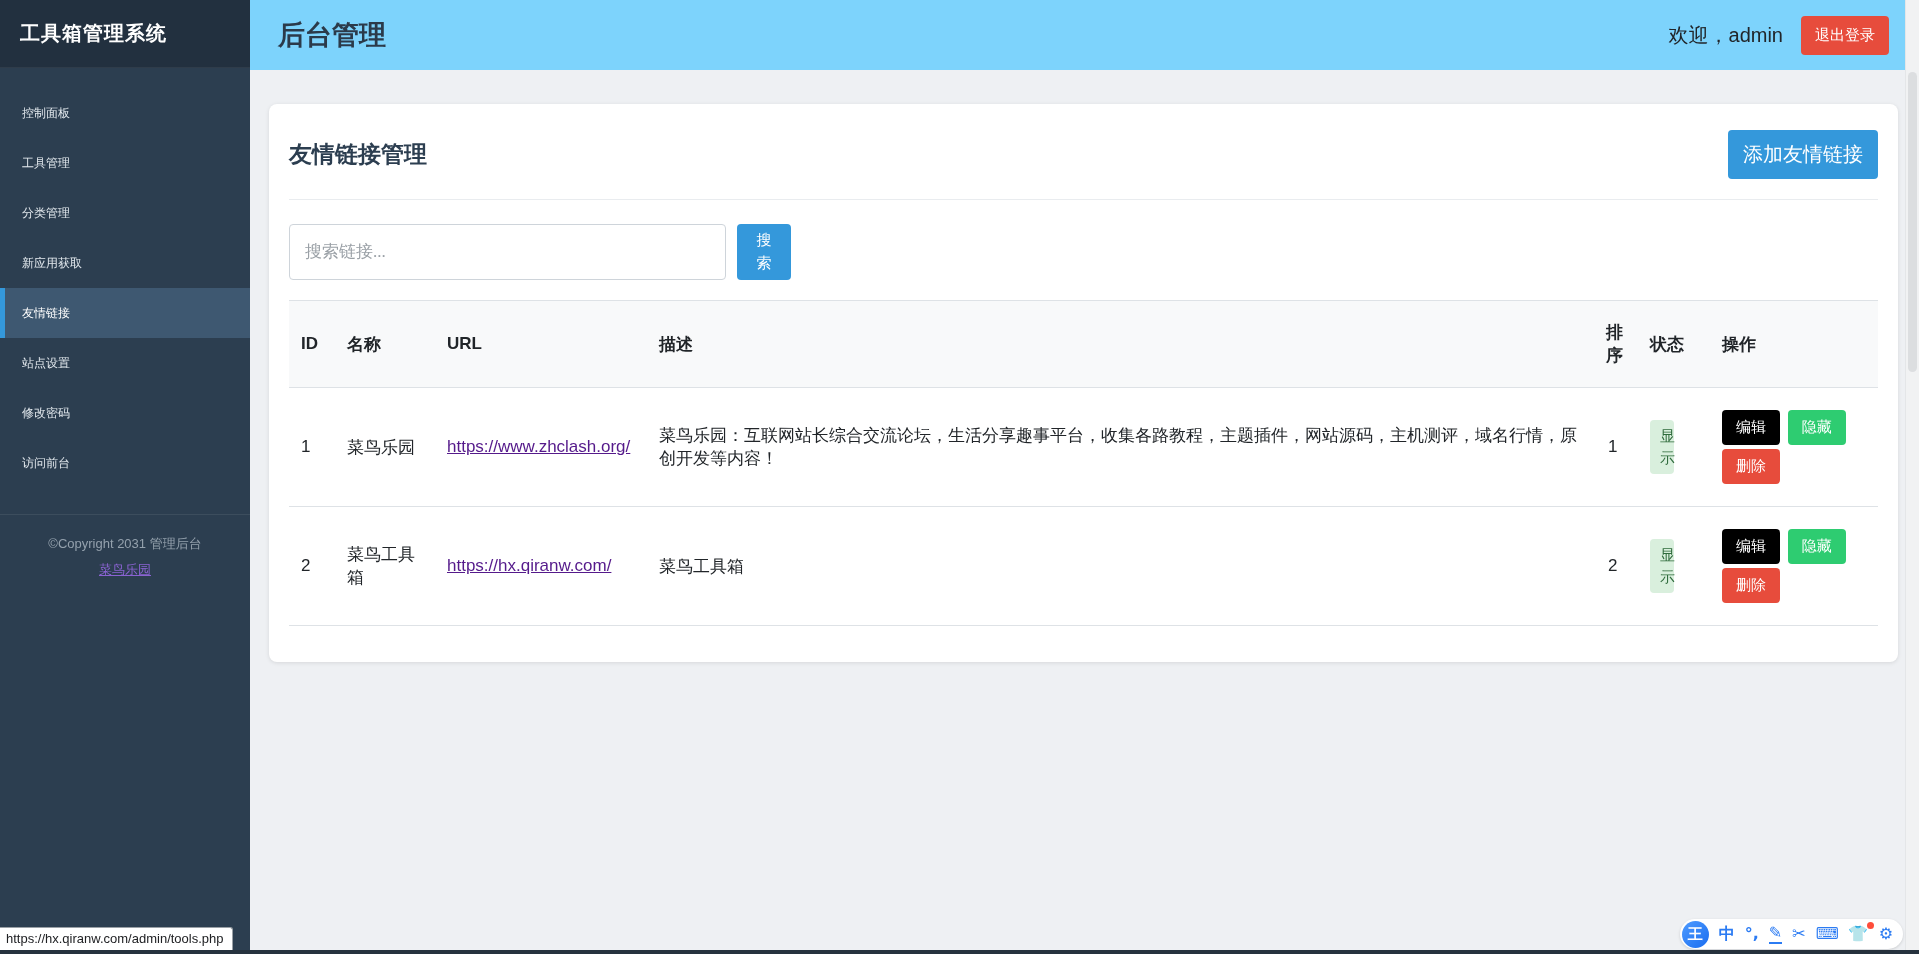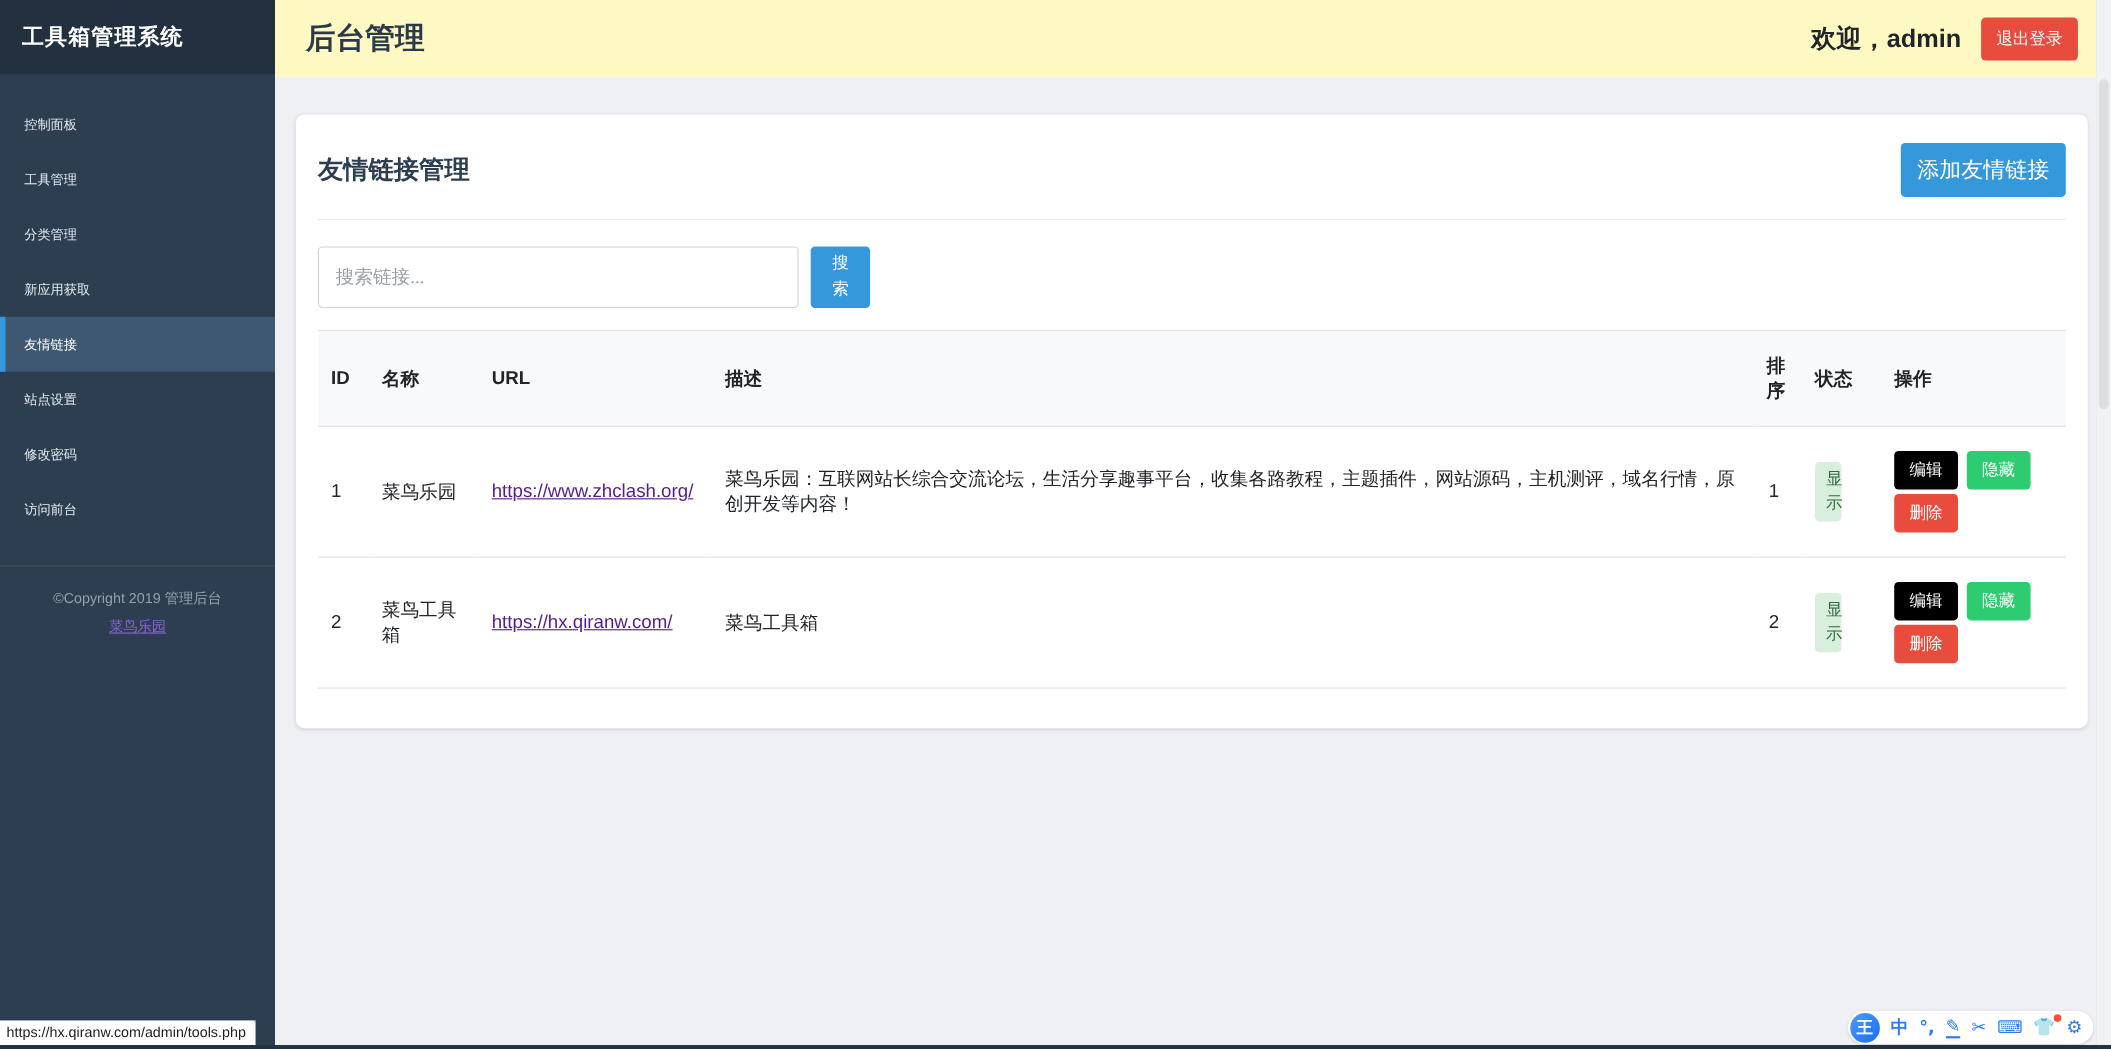--- a/index.html
+++ b/index.html
@@ -34,26 +34,26 @@
   }
   .sidebar-footer .copy { font-size: 13px; color: #94a1ad; }
   .sidebar-footer .site-link {
     display: inline-block; margin-top: 8px; font-size: 13px;
     color: #8a63d2; text-decoration: underline; cursor: pointer;
   }
 
   
   .main { margin-left: 250px; }
   .topbar {
-    height: 70px; background: #fef9c3; display: flex; align-items: center;
+    height: 70px; background: #7dd3fc; display: flex; align-items: center;
     justify-content: space-between; padding: 0 30px 0 28px;
   }
   .topbar .page-title { font-size: 27px; font-weight: bold; color: #2b3a4a; }
   .topbar-right { display: flex; align-items: center; gap: 18px; }
-  .welcome { font-size: 23px; color: #212529; font-weight: bold; }
+  .welcome { font-size: 20px; color: #212529; }
   .logout-btn {
     background: #e74c3c; color: #fff; border: none; border-radius: 4px;
     font-size: 15px; padding: 10px 14px; cursor: pointer;
     font-family: inherit;
   }
 
   .content { padding: 34px 21px 0 19px; }
   .card {
     background: #ffffff; border-radius: 8px;
     box-shadow: 0 1px 4px rgba(0,0,0,0.10);
@@ -164,21 +164,21 @@
     <a class="nav-item">控制面板</a>
     <a class="nav-item">工具管理</a>
     <a class="nav-item">分类管理</a>
     <a class="nav-item">新应用获取</a>
     <a class="nav-item active">友情链接</a>
     <a class="nav-item">站点设置</a>
     <a class="nav-item">修改密码</a>
     <a class="nav-item">访问前台</a>
   </nav>
   <div class="sidebar-footer">
-    <div class="copy">©Copyright 2019 管理后台</div>
+    <div class="copy">©Copyright 2031 管理后台</div>
     <a class="site-link">菜鸟乐园</a>
   </div>
 </aside>
 
 <div class="main">
 
   <header class="topbar">
     <div class="page-title">后台管理</div>
     <div class="topbar-right">
       <span class="welcome">欢迎，admin</span>

